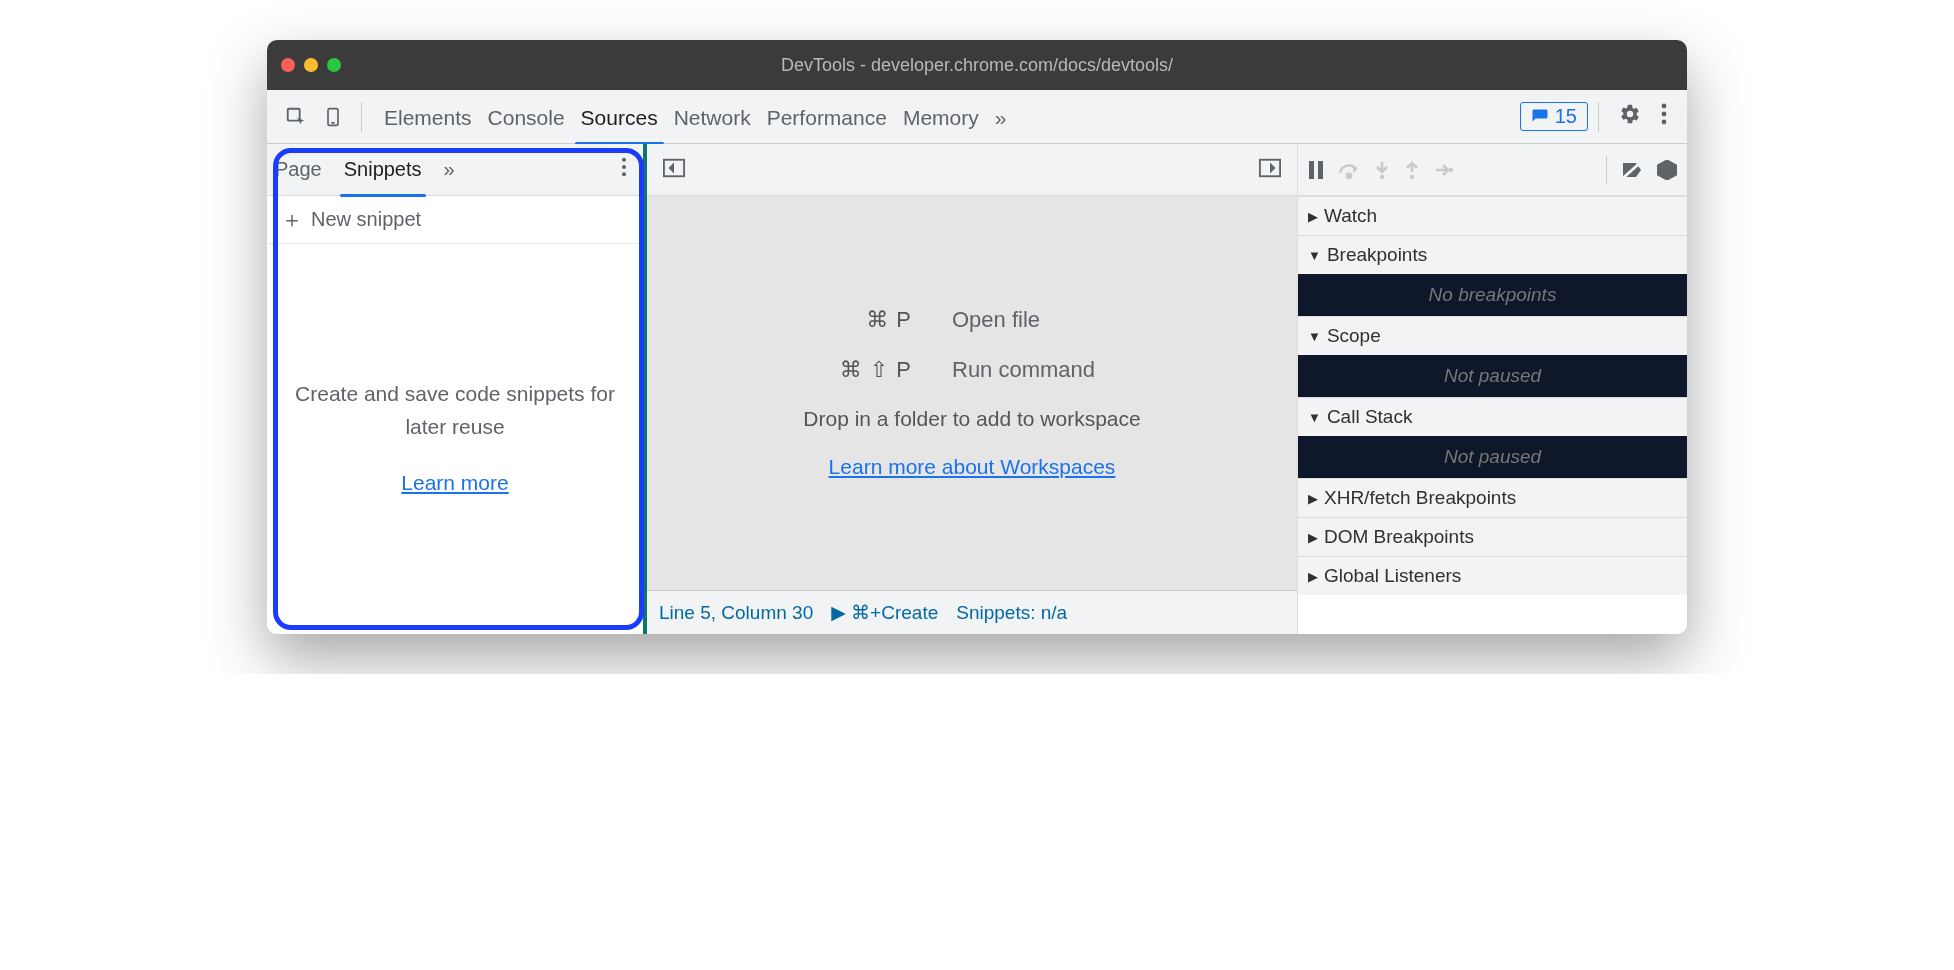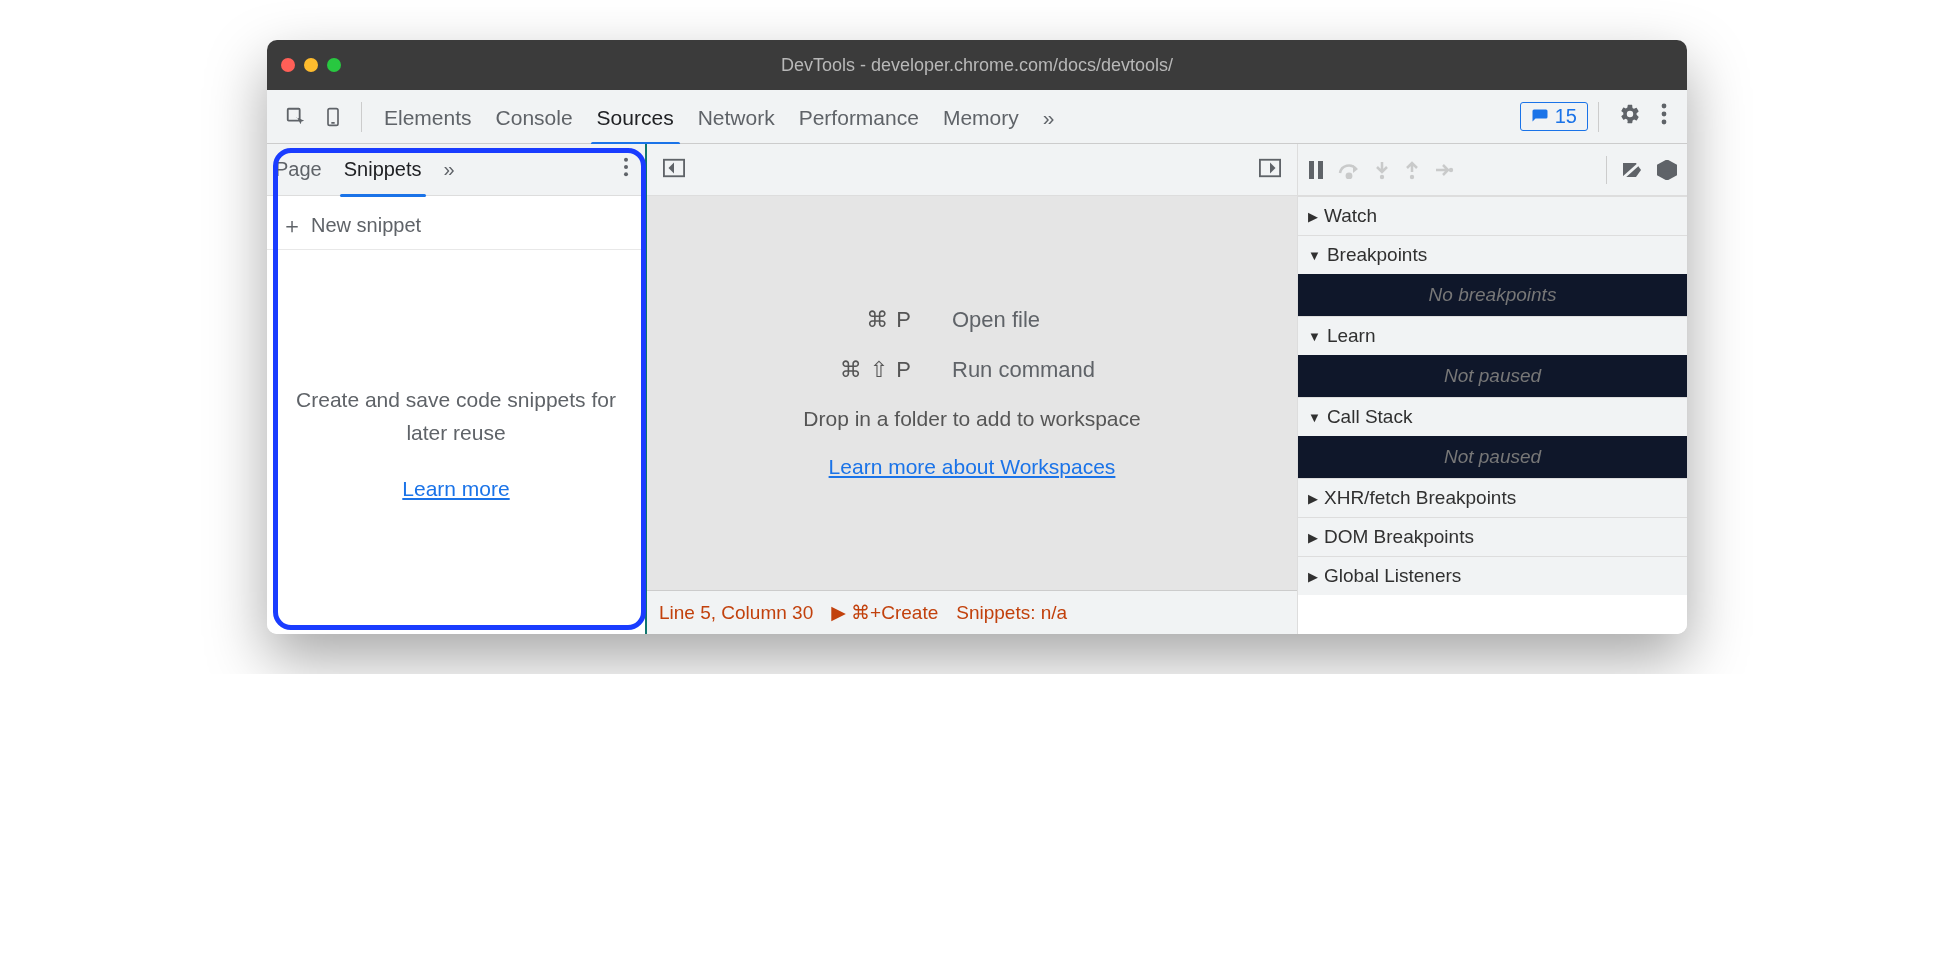--- a/index.html
+++ b/index.html
@@ -45,45 +45,44 @@
     align-items: center;
     padding: 0 10px;
     font-size: 21px;
     color: #5f6368;
   }
   .toolbar .iconbtn {
     display:flex; align-items:center; justify-content:center;
     padding: 6px 8px; cursor:pointer;
   }
   .vline { width:1px; height: 30px; background:#ccc; margin: 0 10px; }
-  .tabs { display:flex; gap: 24px; margin-left: 12px; }
+  .tabs { display:flex; gap: 16px; margin-left: 12px; }
   .tab { cursor:pointer; padding: 12px 0 10px; position:relative; color:#5f6368;}
   .tab.active { color:#202124; }
   .tab.active::after {
     content:""; position:absolute; left:-6px; right:-6px; bottom:-5px;
     height: 3px; background:#1a73e8; border-radius: 2px;
   }
   .toolbar .spacer { flex:1; }
   .issues {
     display:flex; align-items:center; gap:6px;
     border:1px solid #1a73e8; color:#1a73e8;
     padding: 2px 10px; border-radius:3px; font-size:20px;
     cursor:pointer;
   }
   .gear, .kebab { cursor:pointer; padding: 6px 10px; color:#5f6368; }
   .body { display:flex; height: 490px; position:relative; }
 
   
   .sidebar {
     width: 380px;
-    border-right: 2px solid #0f766e;
+    border-right: 4px solid #0f766e;
     background:#fff;
     display:flex; flex-direction:column;
     position:relative;
-    gap:6px;
   }
   .sidebartabs {
     height: 52px; background:#f1f3f4;
     border-bottom:1px solid #ddd;
     display:flex; align-items:center; gap:22px;
     padding: 0 8px; color:#5f6368; font-size:20px;
   }
   .sidebartabs .stab { cursor:pointer; padding: 12px 0; position:relative; }
   .sidebartabs .stab.active { color:#202124; }
   .sidebartabs .stab.active::after{
@@ -131,21 +130,21 @@
     background:#e5e5e5;
     padding: 20px;
   }
   .shortcutrow { display:flex; align-items:center; gap: 40px; }
   .keys { color:#555; font-size:22px; letter-spacing:1px; width:140px; text-align:right;}
   .desc { font-size:22px; width:220px; text-align:left; }
   .hint { font-size:21px; color:#555; text-align:center;}
   .editorfooter {
     height: 44px; border-top:1px solid #ccc;
     display:flex; align-items:center; gap:18px;
-    padding: 0 12px; color:#c2410c; font-size:19px;
+    padding: 0 12px; color:#0369a1; font-size:19px;
     background:#f1f3f4; overflow:hidden; white-space:nowrap;
   }
 
   
   .debug {
     width: 390px;
     background:#fff;
     border-left:1px solid #ddd;
     display:flex; flex-direction:column;
     font-size:19px;
@@ -334,21 +333,21 @@
           <span class="tri">▶</span>
           <span>Watch</span>
         </div>
       <div class="section">
           <span class="tri">▼</span>
           <span>Breakpoints</span>
         </div>
       <div class="sectbody">No breakpoints</div>
       <div class="section">
           <span class="tri">▼</span>
-          <span>Learn</span>
+          <span>Scope</span>
         </div>
       <div class="sectbody">Not paused</div>
       <div class="section">
           <span class="tri">▼</span>
           <span>Call Stack</span>
         </div>
       <div class="sectbody">Not paused</div>
       <div class="section">
           <span class="tri">▶</span>
           <span>XHR/fetch Breakpoints</span>

